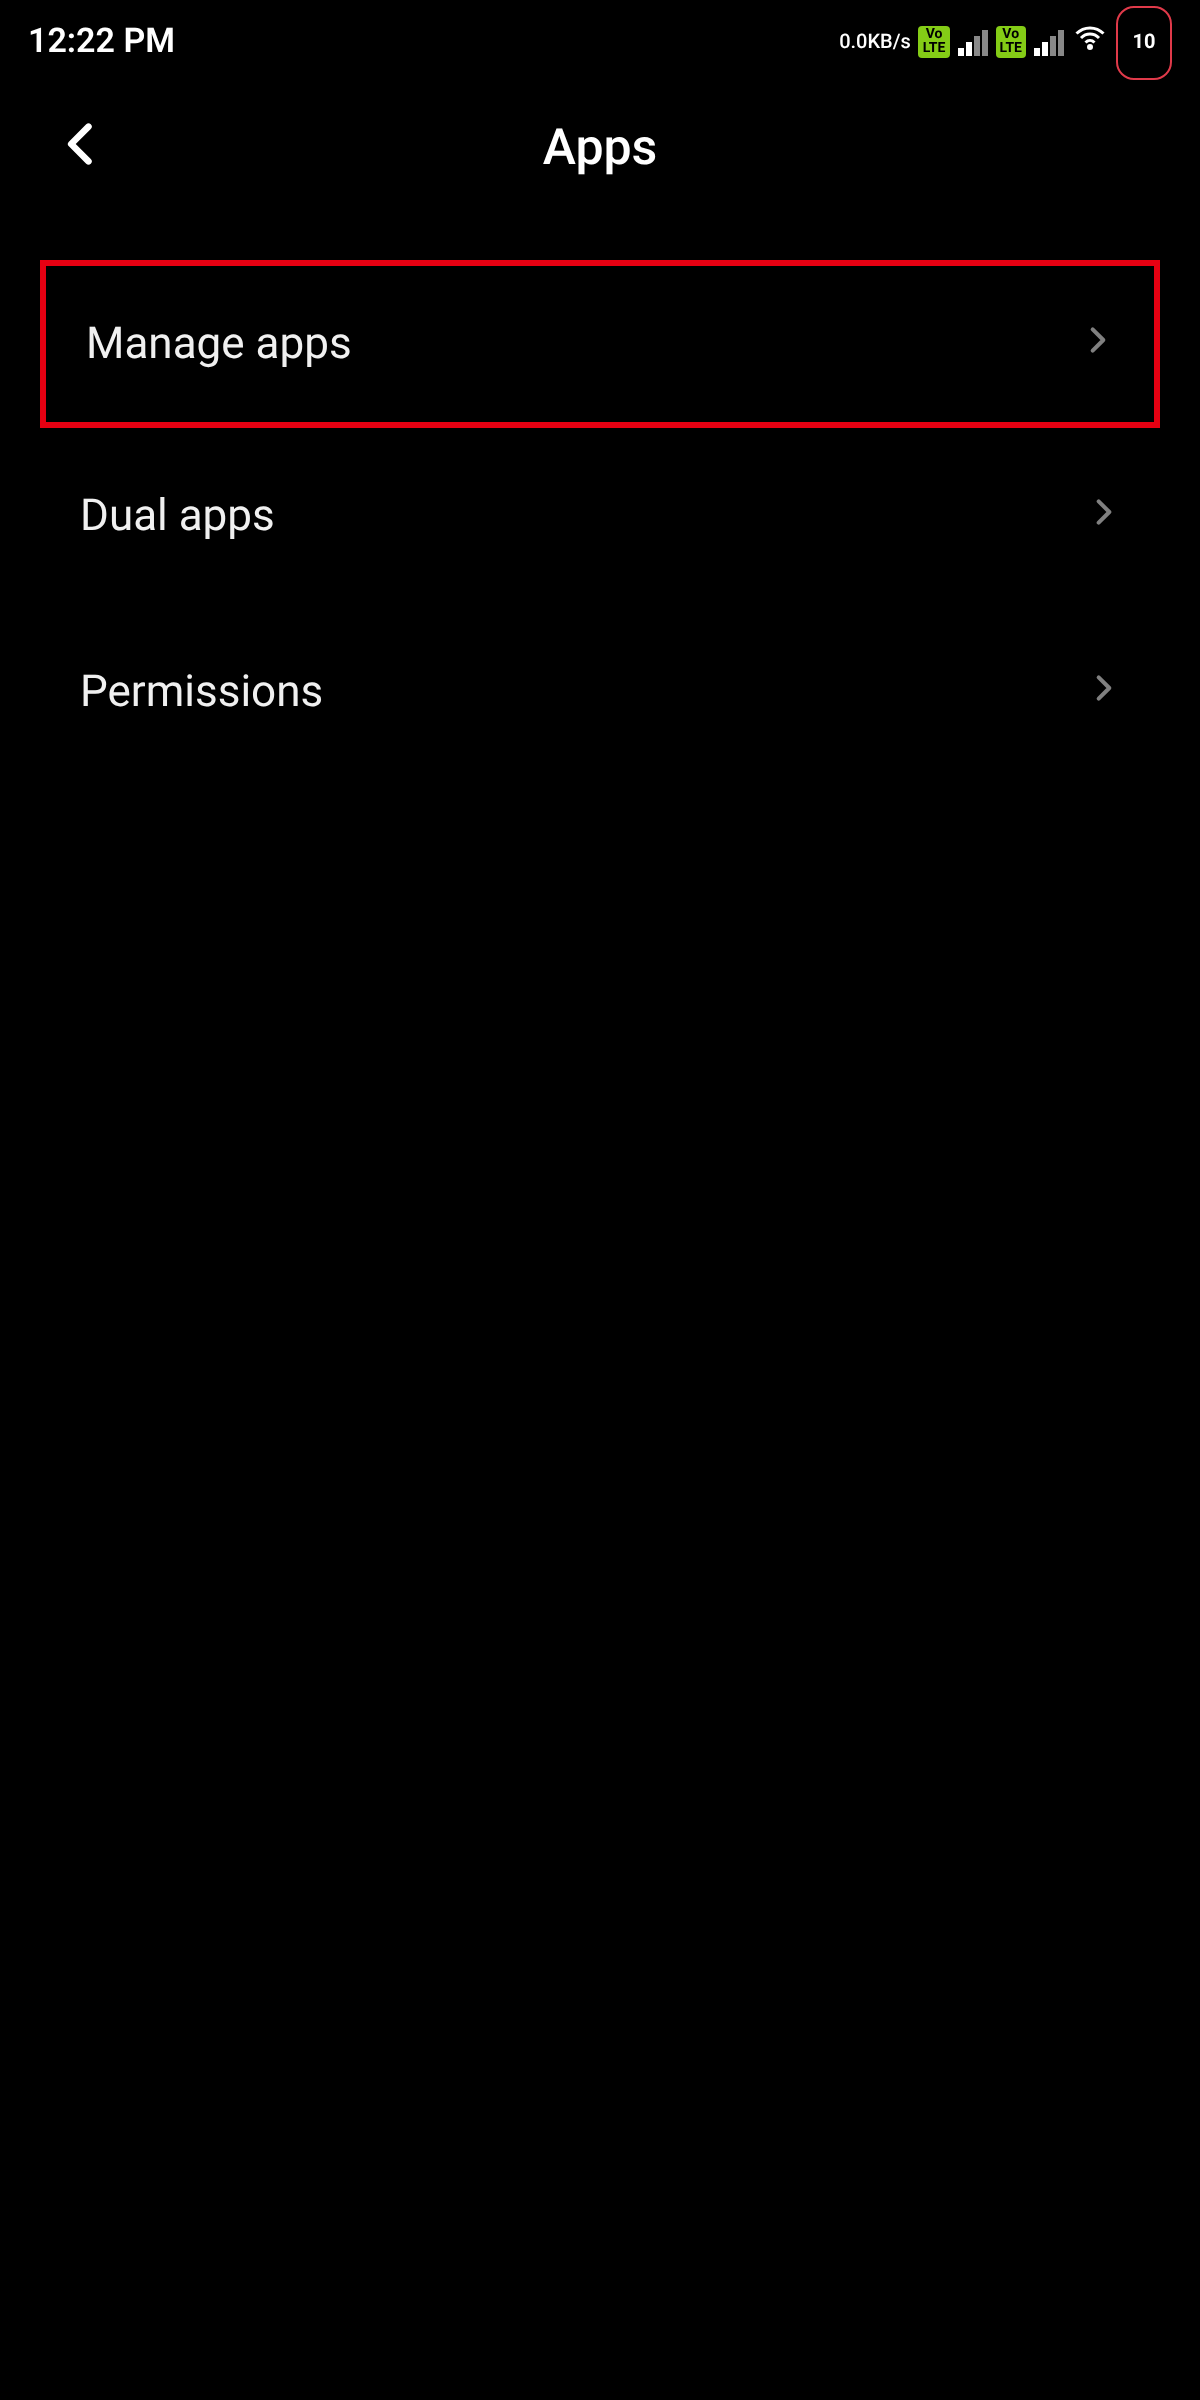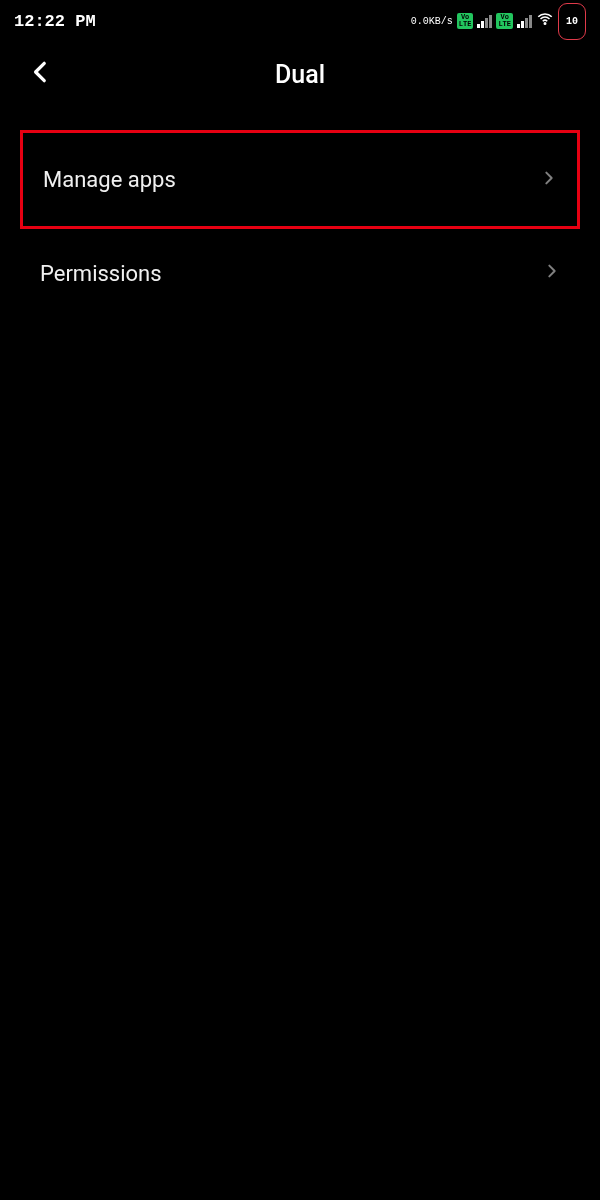--- a/index.html
+++ b/index.html
@@ -12,31 +12,30 @@
       overflow: hidden;
     }
     .status-bar {
       display: flex;
       justify-content: space-between;
       align-items: center;
       padding: 8px 14px 4px 14px;
       height: 38px;
       font-size: 17px;
       font-weight: 500;
-      font-family: Liberation Mono, monospace;
     }
     .status-left { font-weight: 600; }
     .status-right {
       display: flex;
       align-items: center;
       gap: 4px;
       font-size: 14px;
     }
     .volte-badge {
-      background: #22c55e;
+      background: #84cc16;
       color: #000000;
       font-size: 7px;
       font-weight: 700;
       padding: 1px 2px;
       border-radius: 2px;
       line-height: 1;
       display: inline-flex;
       flex-direction: column;
       align-items: center;
     }
@@ -91,21 +90,21 @@
       display: flex;
       justify-content: space-between;
       align-items: center;
       padding: 0 40px;
       height: 88px;
     }
     .list-item.highlighted {
       border: 3px solid #e60012;
       margin: 0 20px;
       padding: 0 20px;
-      height: 99px;
+      height: 84px;
     }
     .list-label {
       font-size: 22px;
       font-weight: 400;
       color: #f0f0f0;
     }
     .chevron svg { width: 16px; height: 16px; stroke: #808080; }
     .net-speed { font-size: 10px; font-weight: 500; }
   </style>
 </head>
@@ -146,35 +145,43 @@
     <span class="battery">10</span>
   </div>
 </div>
 
 <div class="header">
   <div class="back-btn">
     <svg viewBox="0 0 24 24" fill="none" stroke-width="3" stroke-linecap="round" stroke-linejoin="round">
         <polyline points="15 4 7 12 15 20"></polyline>
       </svg>
   </div>
-  <div class="title">Dual</div>
+  <div class="title">Apps</div>
 </div>
 
 <div class="list">
 
 
   <div class="list-item highlighted">
     <span class="list-label">Manage apps</span>
     <span class="chevron">
       <svg viewBox="0 0 24 24" fill="none" stroke-width="3" stroke-linecap="round" stroke-linejoin="round">
           <polyline points="8 4 16 12 8 20"></polyline>
         </svg>
     </span>
   </div>
 
+  <div class="list-item">
+    <span class="list-label">Dual apps</span>
+    <span class="chevron">
+      <svg viewBox="0 0 24 24" fill="none" stroke-width="3" stroke-linecap="round" stroke-linejoin="round">
+          <polyline points="8 4 16 12 8 20"></polyline>
+        </svg>
+    </span>
+  </div>
 
   <div class="list-item">
     <span class="list-label">Permissions</span>
     <span class="chevron">
       <svg viewBox="0 0 24 24" fill="none" stroke-width="3" stroke-linecap="round" stroke-linejoin="round">
           <polyline points="8 4 16 12 8 20"></polyline>
         </svg>
     </span>
   </div>
 

